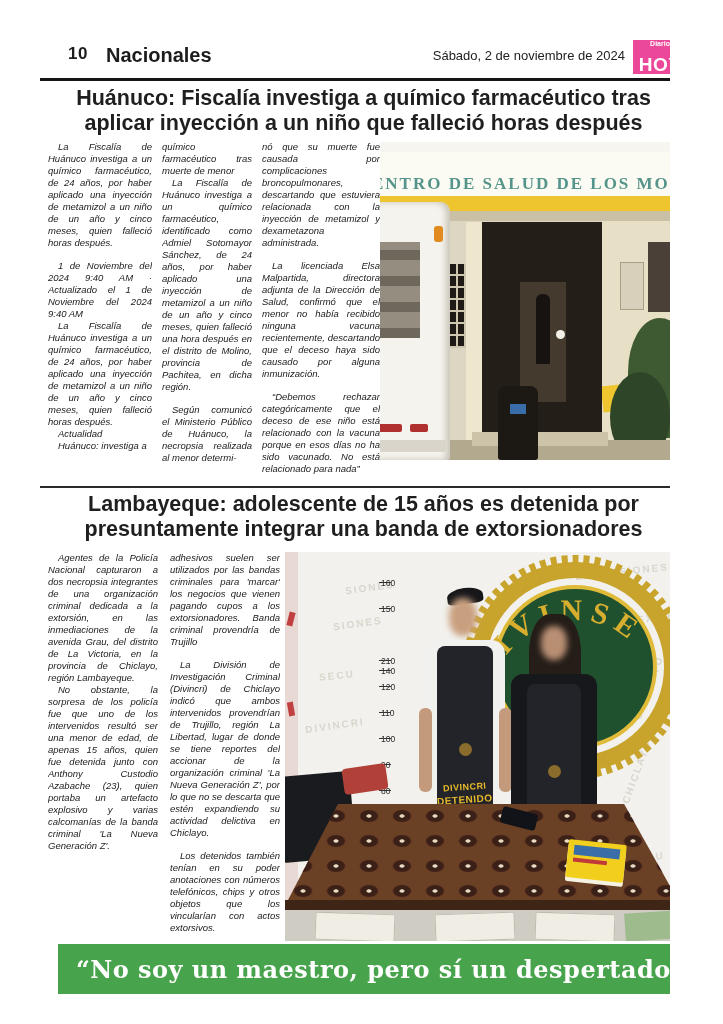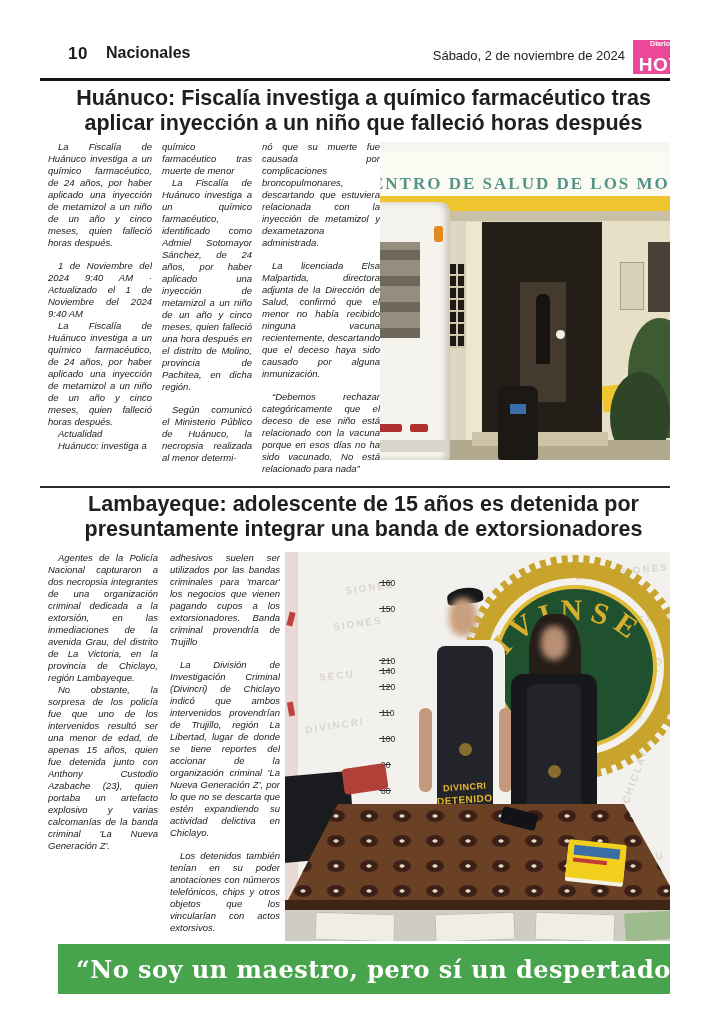--- a/index.html
+++ b/index.html
@@ -2,21 +2,21 @@
 <html lang="es"><head>
 <meta charset="utf-8">
 <style>
   html,body{margin:0;padding:0;background:#ffffff;}
   .page{position:relative;width:670px;height:1024px;background:#ffffff;overflow:hidden;
         font-family:"Liberation Sans", sans-serif;color:#1c1c1c;border-radius:32px;}
 
   
   .hdr{position:absolute;left:40px;top:40px;width:647px;height:36px;}
   .pnum{position:absolute;left:28px;top:4px;font-size:17px;font-weight:bold;letter-spacing:.5px;}
-  .section{position:absolute;left:66px;top:4px;font-size:16px;font-weight:bold;}
+  .section{position:absolute;left:66px;top:4px;font-size:20px;font-weight:bold;}
   .hdate{position:absolute;right:62px;top:8px;font-size:13px;color:#222;}
   .logo{position:absolute;right:0;top:0;width:54px;height:34px;background:#ec4899;color:#fff;
         display:flex;flex-direction:column;align-items:center;justify-content:space-between;line-height:1;}
   .logo .lt{font-size:7px;font-weight:bold;margin-bottom:1px;}
   .logo .lm{font-size:19px;font-weight:bold;letter-spacing:.5px;}
   .hrule{position:absolute;left:40px;top:78px;width:647px;height:3px;background:#141414;}
 
   
   .headline{position:absolute;left:40px;width:647px;text-align:center;font-size:21.5px;
             font-weight:bold;line-height:1.18;color:#1f1f1f;margin:0;}

